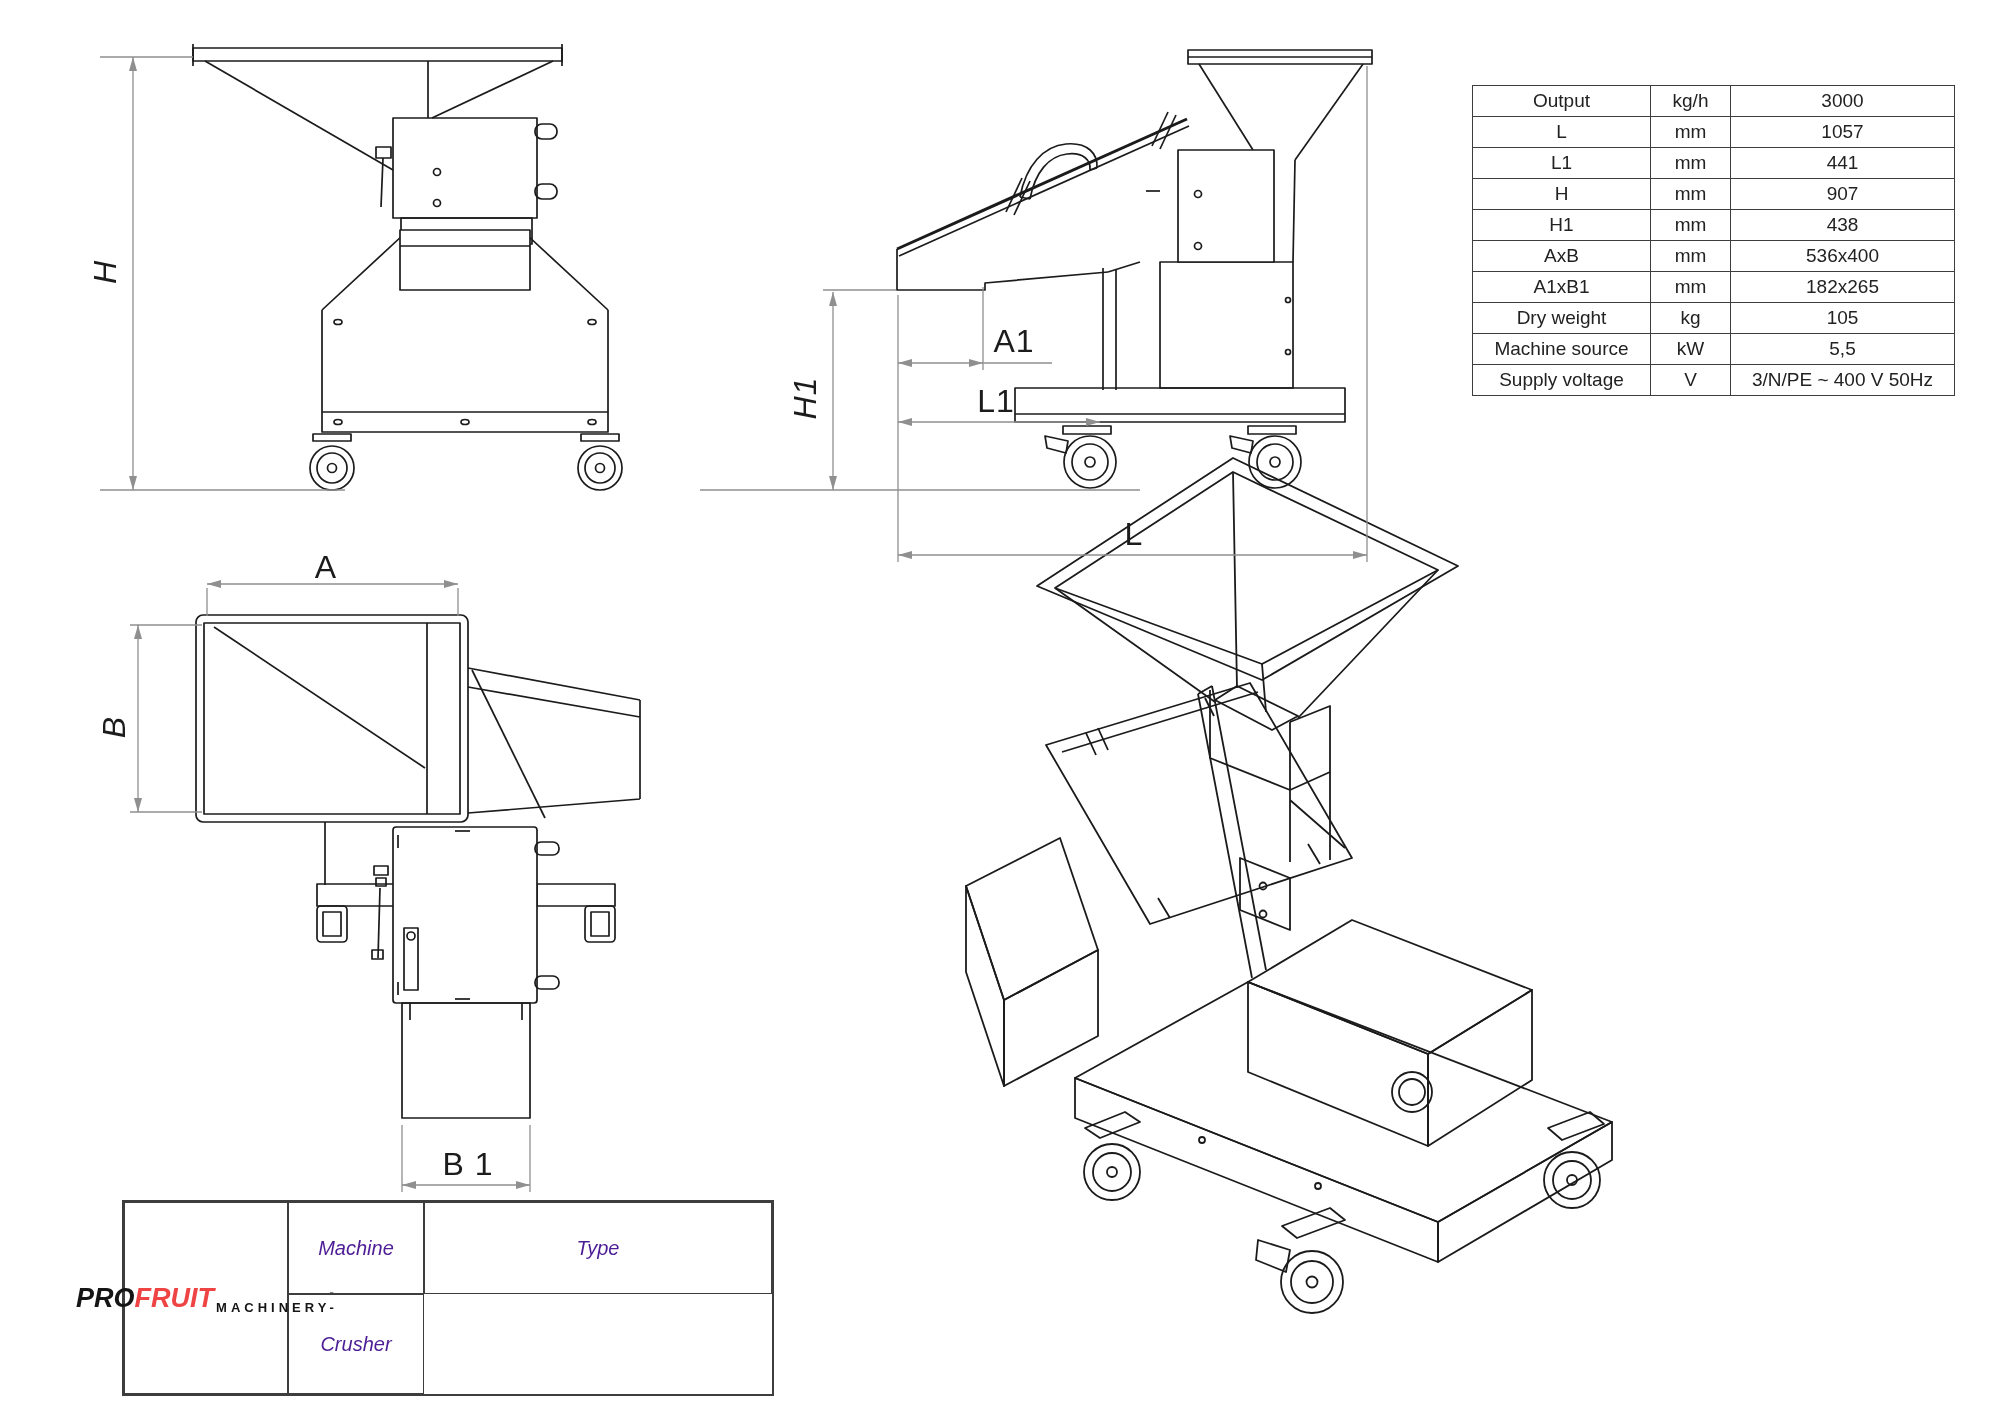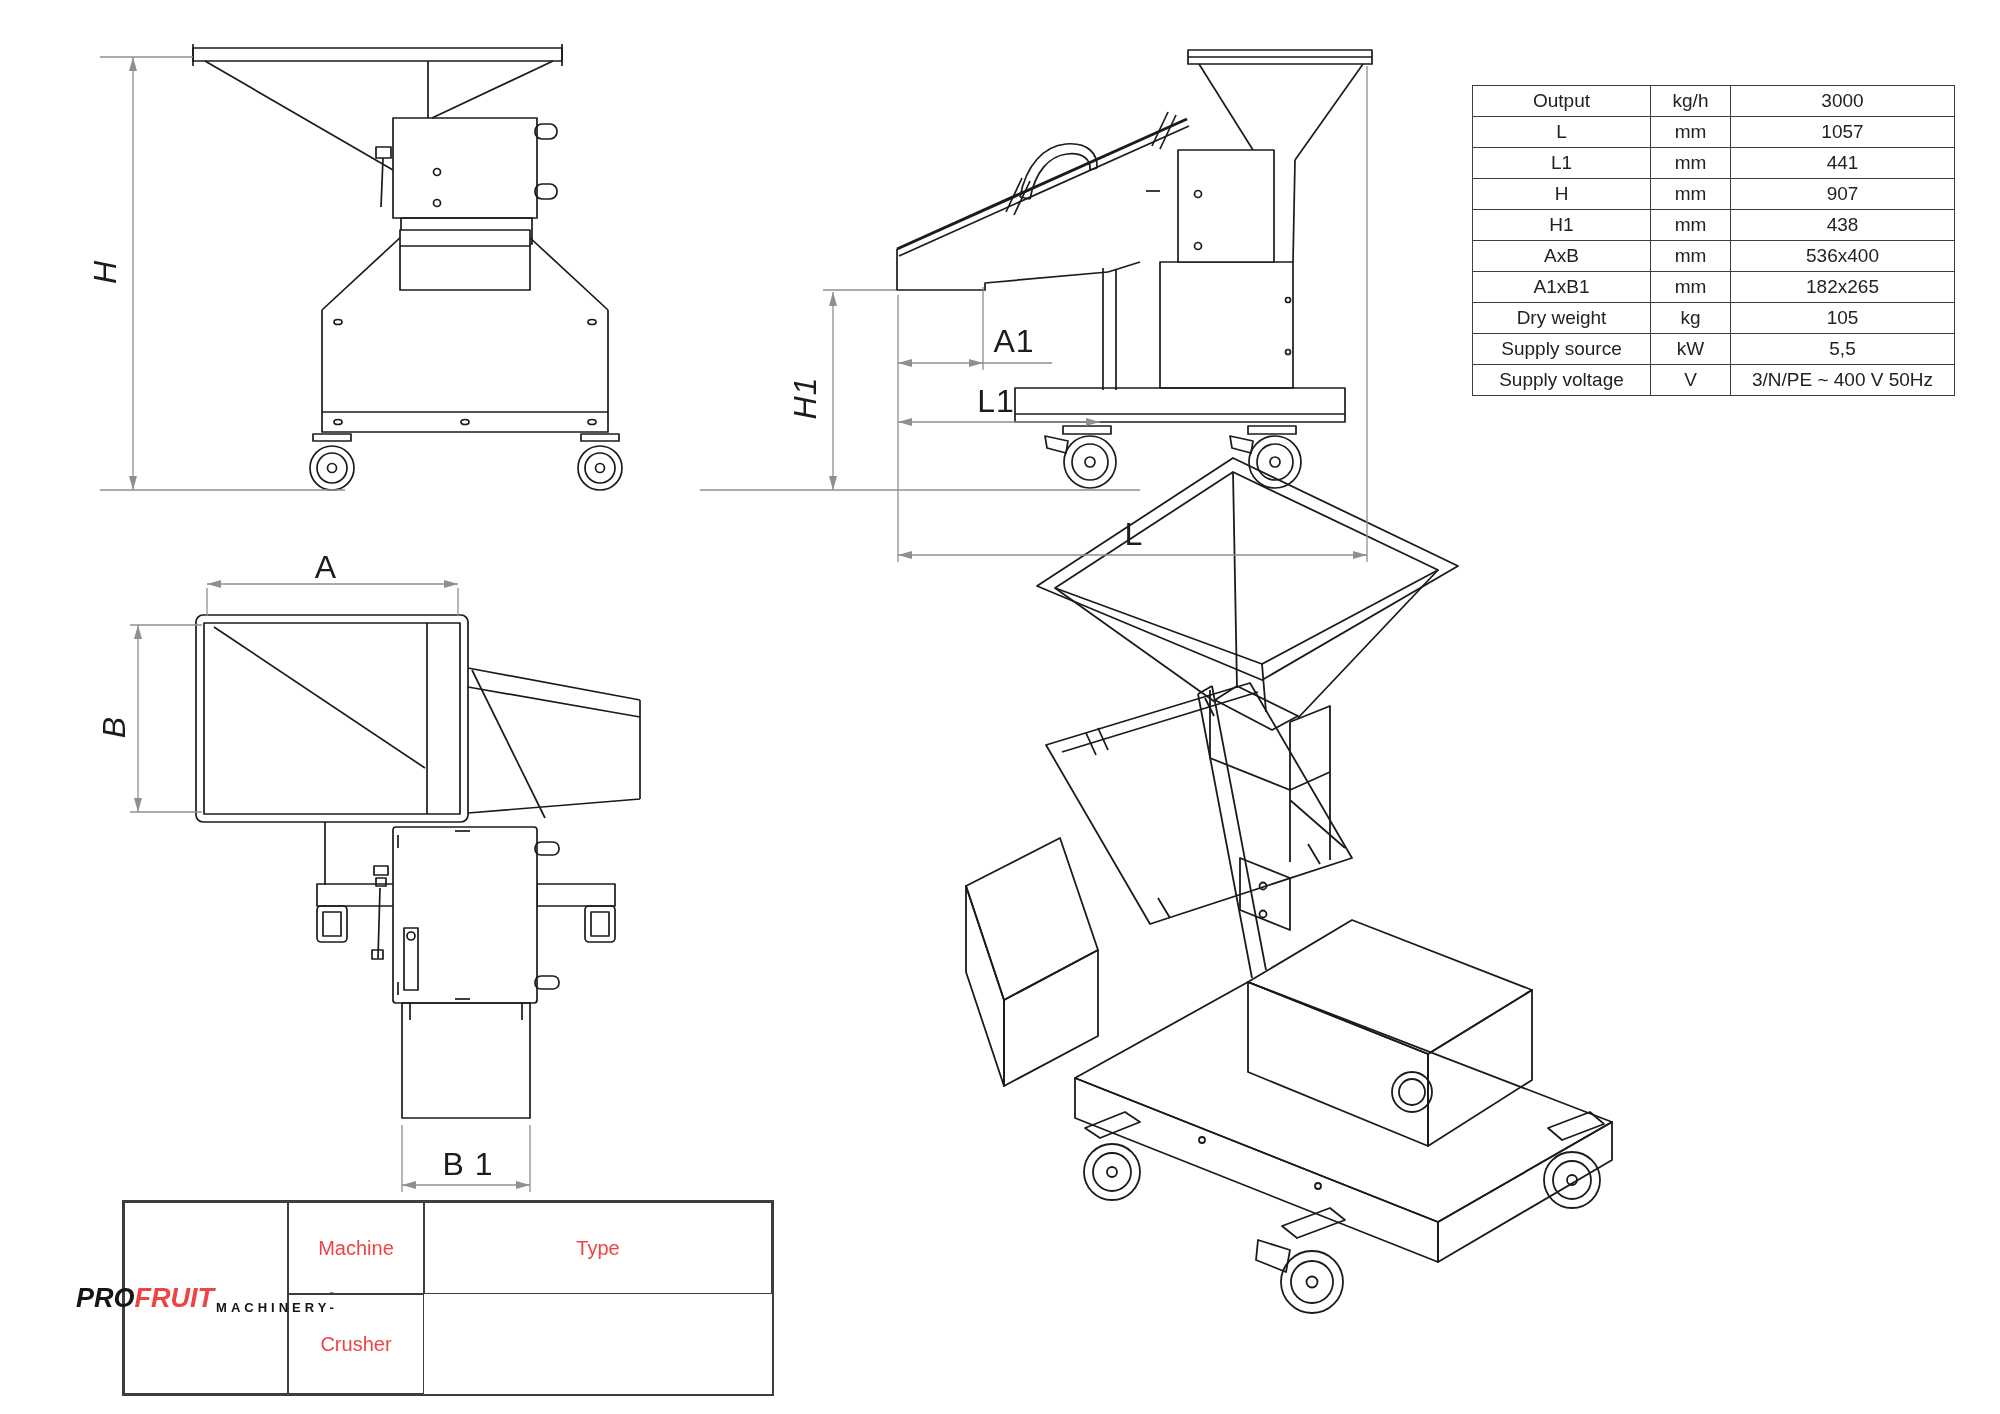--- a/index.html
+++ b/index.html
@@ -12,21 +12,21 @@
   .spec-table{position:absolute;left:1472px;top:85px;width:482px;border-collapse:collapse;
               table-layout:fixed;background:#fff;}
   .spec-table td{border:1px solid #3d3d3d;height:30px;padding:0 20px;text-align:center;
                  font-size:19px;color:#222;white-space:nowrap;overflow:hidden;}
   .spec-table td.unit{text-align:center;}
   
   .title-block{position:absolute;left:122px;top:1200px;width:648px;height:192px;
                border:2px solid #3d3d3d;display:grid;
                grid-template-columns:164px 136px 1fr;grid-template-rows:92px 1fr;background:#fff;}
   .tb-cell{border:1px solid #3d3d3d;display:flex;align-items:center;justify-content:center;
-           font-size:20px;color:#ef4444;}
+           font-size:20px;color:#4c1d95;font-style:italic;}
   .tb-logo{grid-row:1 / span 2;border:1px solid #3d3d3d;display:flex;
            align-items:center;justify-content:center;gap:2px;}
   .logo-words{display:flex;font-weight:bold;font-style:italic;font-size:27px;letter-spacing:0;line-height:1;}
   .logo-pro{color:#151515;}
   .logo-fruit{color:#ef4444;}
   .logo-machinery{font-size:13px;font-weight:bold;letter-spacing:4px;color:#151515;margin-top:4px;font-style:normal;text-align:right;}
 </style>
 </head>
 <body>
 
@@ -332,21 +332,21 @@
       <td>A1xB1</td>
       <td class="unit">mm</td>
       <td>182x265</td>
     </tr>
     <tr>
       <td>Dry weight</td>
       <td class="unit">kg</td>
       <td>105</td>
     </tr>
     <tr>
-      <td>Supply source</td>
+      <td>Machine source</td>
       <td class="unit">kW</td>
       <td>5,5</td>
     </tr>
     <tr>
       <td>Supply voltage</td>
       <td class="unit">V</td>
       <td>3/N/PE ~ 400 V 50Hz</td>
     </tr>
   </tbody>
 </table>

